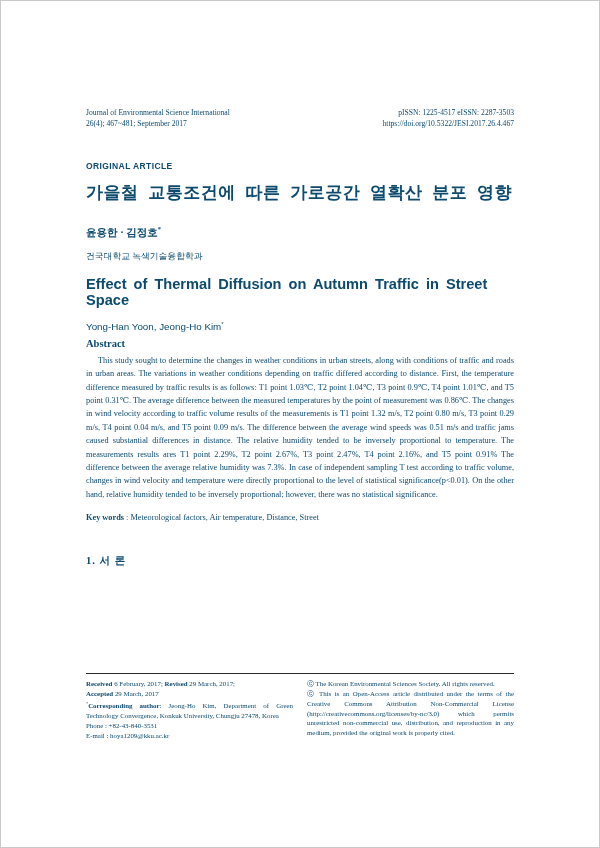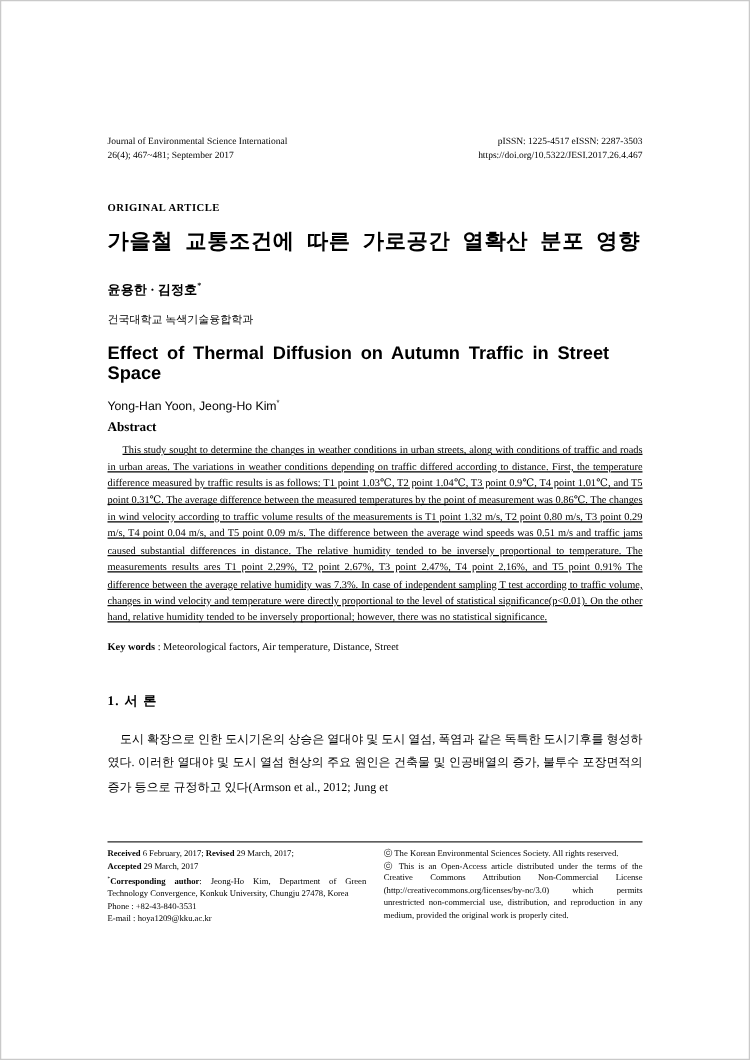--- a/index.html
+++ b/index.html
@@ -4,36 +4,36 @@
 <style>
   * { margin: 0; padding: 0; box-sizing: border-box; }
   html, body { background: #ffffff; }
   .page {
     position: relative;
     width: 600px;
     height: 848px;
     background: #ffffff;
     border: 1px solid #c9c9c9;
     font-family: "Liberation Serif", "DejaVu Serif", serif;
-    color: #000000;
+    color: #0c4a6e;
     padding: 106px 85px 0 85px;
     overflow: hidden;
   }
   
   .journal-header {
     display: flex;
     justify-content: space-between;
     font-size: 7.6px;
     line-height: 11px;
     margin-bottom: 23px;
   }
   .journal-header .right { text-align: right; }
   
   .article-type {
-    font-family: Liberation Serif, serif;
+    font-family: Liberation Sans, sans-serif;
     font-weight: bold;
     font-size: 8.5px;
     letter-spacing: 0.4px;
     margin-bottom: 11px;
     margin-top: 32px;
   }
   .title-ko {
     font-weight: bold;
     font-size: 17px;
     line-height: 22px;
@@ -72,21 +72,20 @@
     font-weight: bold;
     font-size: 10.5px;
     margin-bottom: 5px;
   }
   .abstract-body {
     font-size: 8.3px;
     line-height: 13.4px;
     text-align: justify;
     text-indent: 12px;
     margin-bottom: 12px;
-    text-decoration: underline;
   }
   .keywords {
     font-size: 8.3px;
     margin-bottom: 32px;
   }
   .keywords b { font-weight: bold; }
   
   .columns {
     display: flex;
     gap: 14px;
@@ -149,21 +148,20 @@
 
 
   <div class="abstract-heading">Abstract</div>
   <p class="abstract-body">This study sought to determine the changes in weather conditions in urban streets, along with conditions of traffic and roads in urban areas. The variations in weather conditions depending on traffic differed according to distance. First, the temperature difference measured by traffic results is as follows: T1 point 1.03℃, T2 point 1.04℃, T3 point 0.9℃, T4 point 1.01℃, and T5 point 0.31℃. The average difference between the measured temperatures by the point of measurement was 0.86℃. The changes in wind velocity according to traffic volume results of the measurements is T1 point 1.32 m/s, T2 point 0.80 m/s, T3 point 0.29 m/s, T4 point 0.04 m/s, and T5 point 0.09 m/s. The difference between the average wind speeds was 0.51 m/s and traffic jams caused substantial differences in distance. The relative humidity tended to be inversely proportional to temperature. The measurements results ares T1 point 2.29%, T2 point 2.67%, T3 point 2.47%, T4 point 2.16%, and T5 point 0.91% The difference between the average relative humidity was 7.3%. In case of independent sampling T test according to traffic volume, changes in wind velocity and temperature were directly proportional to the level of statistical significance(p&lt;0.01). On the other hand, relative humidity tended to be inversely proportional; however, there was no statistical significance.</p>
 
   <div class="keywords"><b>Key words</b><span> : Meteorological factors, Air temperature, Distance, Street</span></div>
 
   <div class="columns">
     <div class="col">
       <div class="section-heading">1. 서 론</div>
-      <p class="body-text indent">도시 확장으로 인한 도시기온의 상승은 열대야 및 도시 열섬, 폭염과 같은 독특한 도시기후를 형성하였다. 이러한 열대야 및 도시 열섬 현상의 주요 원인은 건축물 및 인공배열의 증가, 불투수 포장면적의 증가 등으로 규정하고 있다(Armson et al., 2012; Jung et</p>
     </div>
   </div>
 
   <hr class="footnote-divider">
 
   <div class="footnotes">
     <div class="fncol">
       <span><b>Received</b><span> 6 February, 2017; </span><b>Revised</b><span> 29 March, 2017;</span></span>
       <span class="fn-line"><b>Accepted</b><span> 29 March, 2017</span></span>
       <span class="fn-line"><sup class="mark">*</sup><b>Corresponding author</b><span>: Jeong-Ho Kim, Department of Green Technology Convergence, Konkuk University, Chungju 27478, Korea</span></span>

